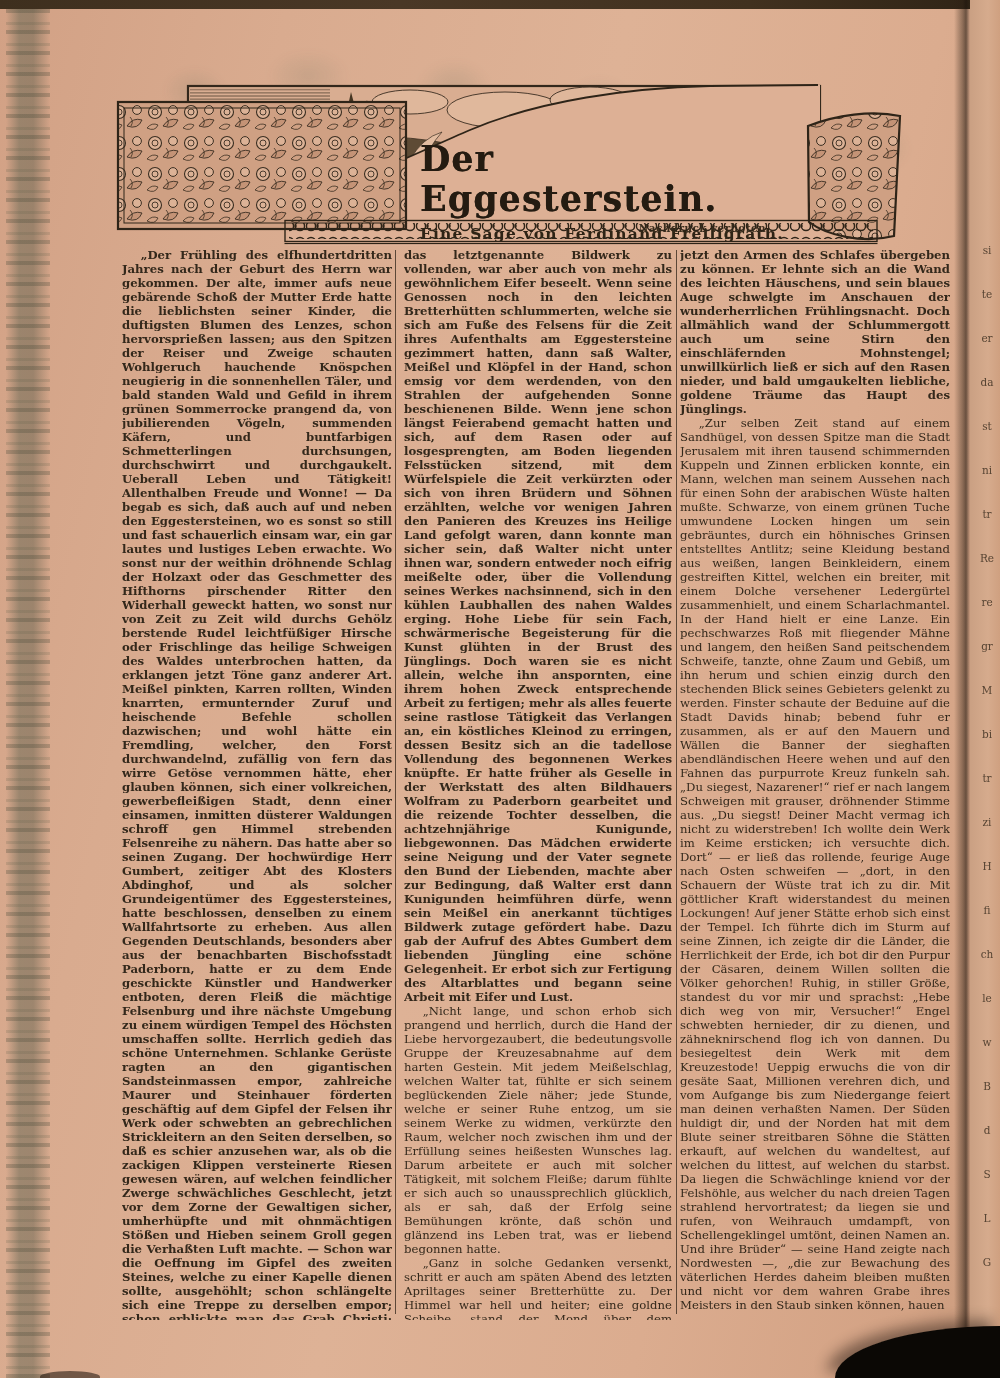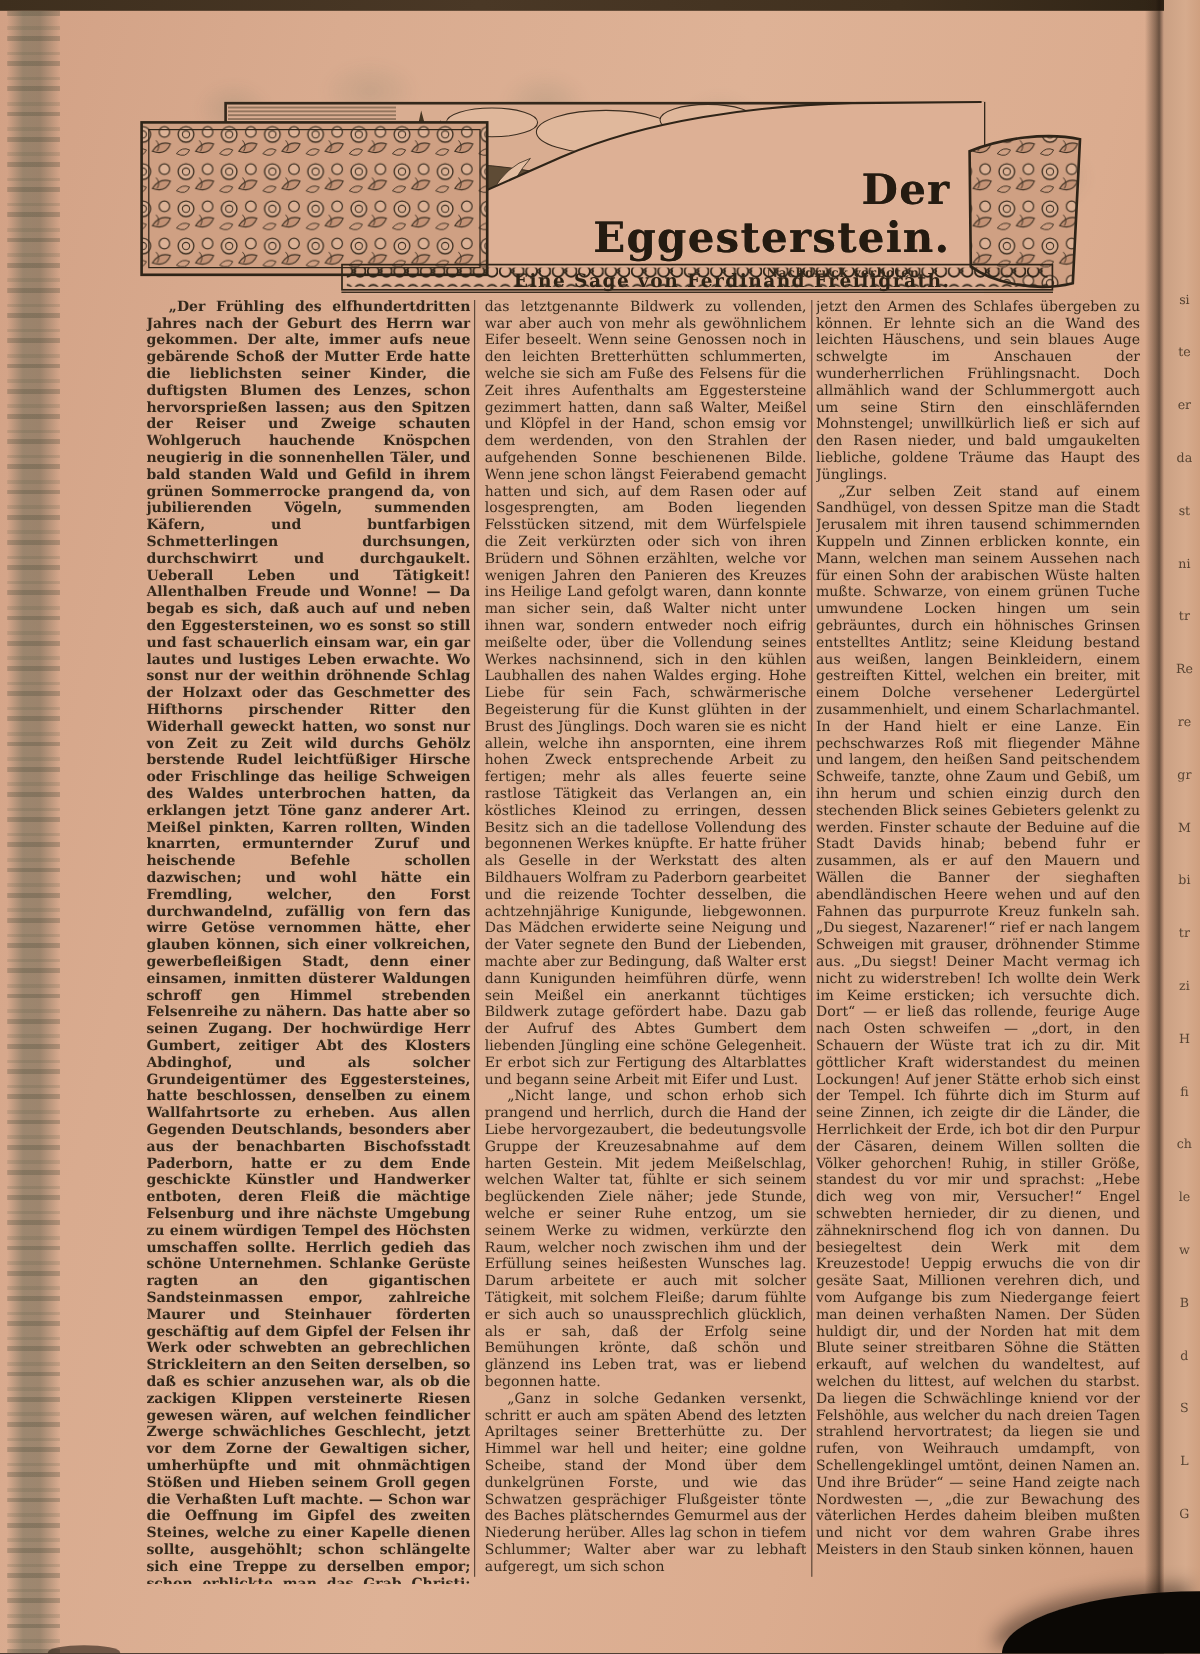--- a/index.html
+++ b/index.html
@@ -27,35 +27,35 @@
   .ghost{position:absolute;left:130px;top:34px;width:810px;height:190px;filter:blur(5px);opacity:.8;
          background:
            radial-gradient(46px 34px at 8% 30%, rgba(108,116,96,.26), rgba(0,0,0,0) 70%),
            radial-gradient(60px 38px at 22% 22%, rgba(108,116,96,.22), rgba(0,0,0,0) 70%),
            radial-gradient(54px 40px at 40% 28%, rgba(108,116,96,.25), rgba(0,0,0,0) 70%),
            radial-gradient(48px 36px at 58% 35%, rgba(108,116,96,.2), rgba(0,0,0,0) 70%),
            radial-gradient(66px 42px at 76% 55%, rgba(108,116,96,.26), rgba(0,0,0,0) 70%),
            radial-gradient(52px 40px at 92% 60%, rgba(108,116,96,.24), rgba(0,0,0,0) 70%);}
   
   .header-art{position:absolute;left:110px;top:72px;}
-  .title-block{position:absolute;left:420px;top:139px;width:372px;text-align:right;color:#241b11;}
+  .title-block{position:absolute;left:420px;top:139px;width:372px;text-align:left;color:#241b11;}
   .page-title{font-size:35px;font-weight:bold;letter-spacing:1px;line-height:40px;
               text-shadow:0 0 .5px rgba(36,27,17,.8);}
   .page-subtitle{margin-top:5px;font-size:15.5px;font-weight:bold;letter-spacing:1.2px;color:#2e2315;}
   .reprint-notice{position:absolute;left:612px;top:222px;width:185px;text-align:center;
                   font-size:10.5px;font-weight:bold;color:#3a2d1d;letter-spacing:.4px;}
   .ornament{position:absolute;left:283px;top:218px;}
   
   .col{position:absolute;top:248px;height:1072px;overflow:hidden;color:#33281b;
        font-size:11.7px;line-height:14px;text-align:justify;}
   .col-1{left:122px;width:270px;font-weight:bold;}
   .col-2{left:404px;width:268px;}
   .col-3{left:680px;width:270px;}
   .para{margin:0;text-indent:1.6em;}
-  .para.cont{text-indent:0;}
+  .para.cont{text-indent:0;font-weight:bold;}
   .col-rule{position:absolute;top:250px;height:1064px;width:1px;background:rgba(48,36,24,.75);}
   .rule-1{left:395px;} .rule-2{left:676px;}
 </style>
 </head>
 <body>
 
 <div class="stage">
 
   <div class="ghost"></div>
   <div class="top-strip"></div>

